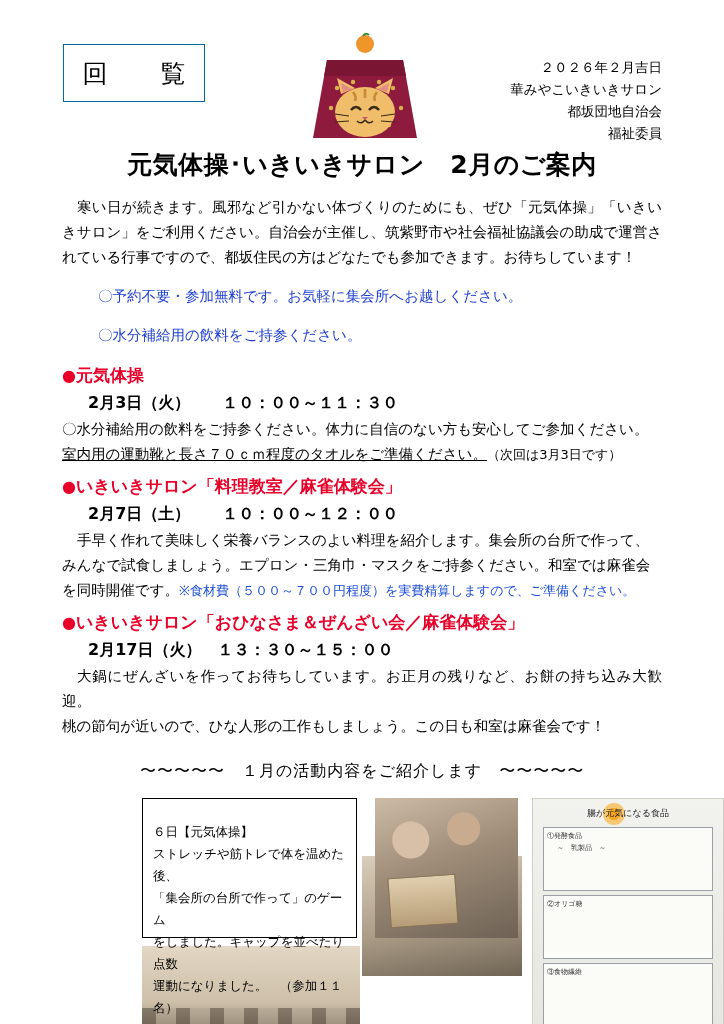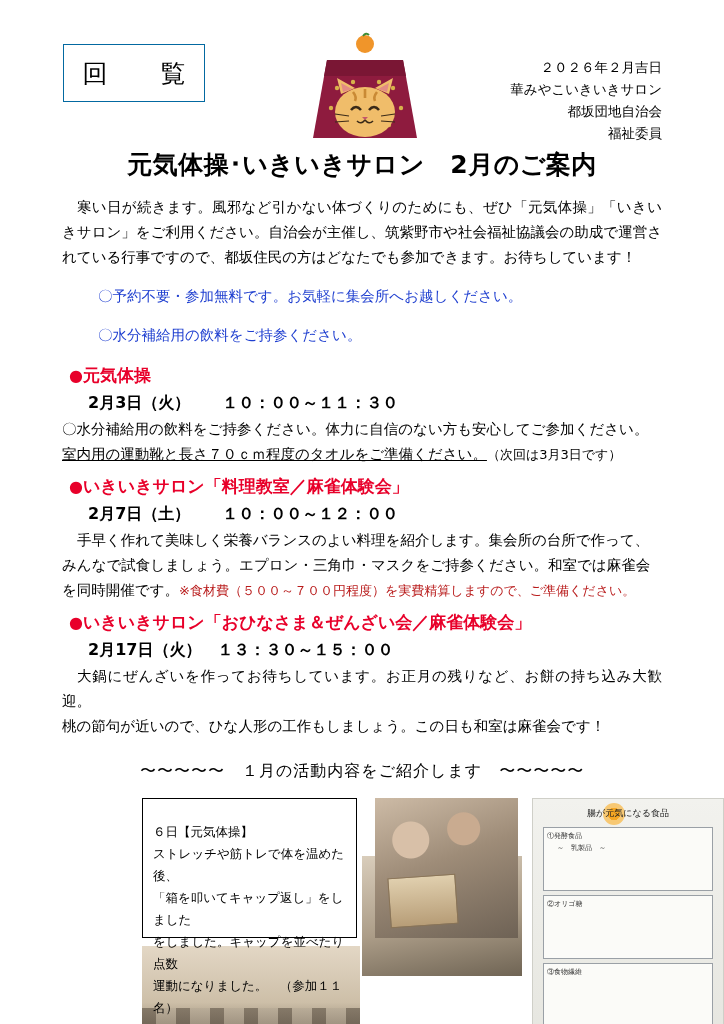--- a/index.html
+++ b/index.html
@@ -94,21 +94,21 @@
     font-family: "DejaVu Sans", sans-serif;
     margin: 14px;
     padding-left: 22px;
   }
 
   .section-head {
     color: #e8002a;
     font-size: 17px;
     font-weight: bold;
     font-family: "DejaVu Sans", sans-serif;
-    margin: 6px 0 0 7px;
+    margin: 6px 0 0 0;
     line-height: 26px;
   }
   .section-head .bullet {
     font-size: 16px;
   }
   .date-line {
     color: #000000;
     font-size: 16px;
     font-weight: bold;
     font-family: "DejaVu Sans", sans-serif;
@@ -116,21 +116,22 @@
     padding-left: 26px;
     line-height: 24px;
   }
   .underline-text {
     text-decoration: underline;
   }
   .small-note {
     font-size: 13px;
   }
   .pink {
-    color: #b91c1c;
+    color: #1d4ed8;
+    font-family: Liberation Serif, serif;
   }
   .wavy-title {
     text-align: center;
     font-size: 16px;
     font-family: "DejaVu Sans", sans-serif;
     margin-top: 22px;
     letter-spacing: 1px;
   }
 
   
@@ -391,21 +392,21 @@
         <div class="nb-sec s3"></div>
         <div class="nb-cap" style="top:168px;">③食物繊維</div>
       </div>
 
       <div class="photo" id="photo-exercise-chairs"></div>
       <div class="photo" id="photo-lecture"></div>
 
       <div class="callout" id="callout-1">
         <span class="c-title" style="display: block;">６日【元気体操】</span>
         <span class="c-line" style="display: block;">ストレッチや筋トレで体を温めた後、</span>
-        <span class="c-line" style="display: block;">「箱を叩いてキャップ返し」をしました</span>
+        <span class="c-line" style="display: block;">「集会所の台所で作って」のゲーム</span>
         <span class="c-line" style="display: block;">をしました。キャップを並べたり点数</span>
         <span class="c-line" style="display: block;">運動になりました。　（参加１１名）</span>
       </div>
 
       <div class="callout" id="callout-2">
         <span class="c-title" style="display: block;">２０日【ヤクルト出前講座】</span>
 
       </div>
 
     </div>

